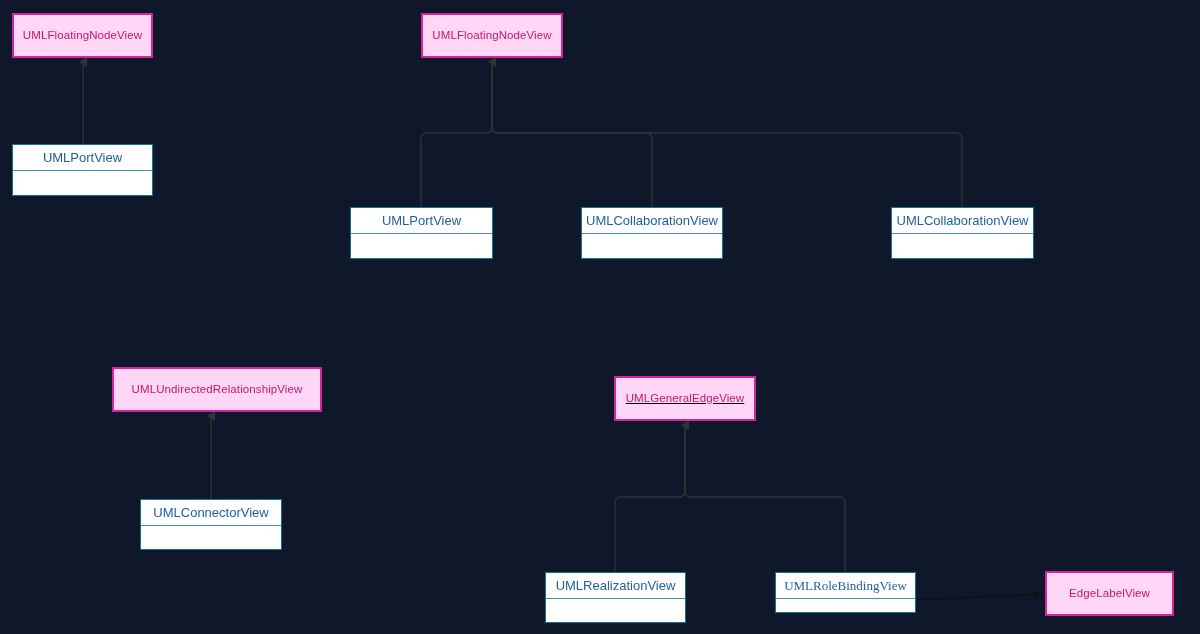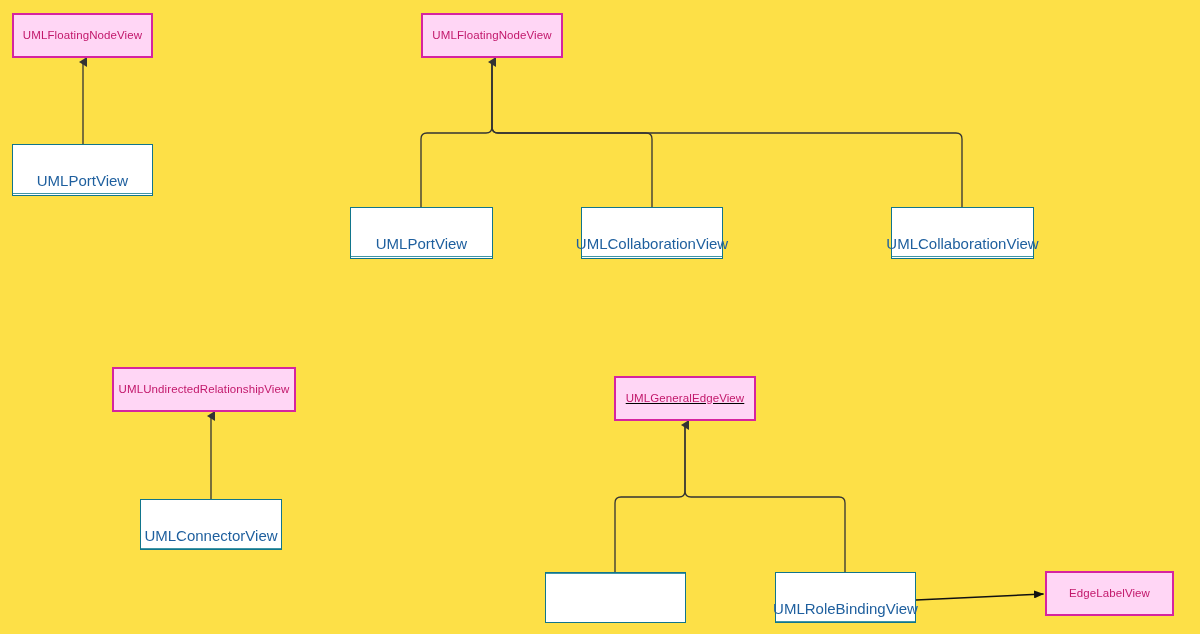--- a/index.html
+++ b/index.html
@@ -7,21 +7,21 @@
     padding: 0;
     background: #ffffff;
   }
   body {
     font-family: "Liberation Sans", sans-serif;
   }
   #canvas {
     position: relative;
     width: 1200px;
     height: 634px;
-    background: #fde047;
+    background: #0f172a;
     overflow: hidden;
   }
   #edge-layer {
     position: absolute;
     left: 0;
     top: 0;
     width: 1200px;
     height: 634px;
     pointer-events: none;
   }
@@ -47,27 +47,26 @@
   }
   
   .node.klass {
     background: #ffffff;
     border: 1.6px solid #11758c;
     display: flex;
     flex-direction: column;
   }
   .node.klass .node-title {
     color: #1e5f9e;
-    font-size: 15px;
+    font-size: 13px;
     text-align: center;
     white-space: nowrap;
     display: flex;
     align-items: center;
     justify-content: center;
-    margin-top: 23px;
   }
   .node.klass .compartment-divider {
     height: 0;
     border-top: 1.6px solid #3f95a6;
   }
   .node.klass .node-body {
     flex: 1 1 auto;
   }
 </style>
 </head>
@@ -116,36 +115,37 @@
       <div class="node klass" style="left: 581px; top: 207px; width: 142px; height: 52px;">
         <div class="node-title" style="height: 25px;">UMLCollaborationView</div>
         <div class="compartment-divider"></div>
         <div class="node-body"></div>
       </div>
       <div class="node klass" style="left: 891px; top: 207px; width: 143px; height: 52px;">
         <div class="node-title" style="height: 25px;">UMLCollaborationView</div>
         <div class="compartment-divider"></div>
         <div class="node-body"></div>
       </div>
-      <div class="node pink" style="left: 112px; top: 367px; width: 184px; height: 45px;">
+      <div class="node pink" style="left: 112px; top: 367px; width: 210px; height: 45px;">
         <div class="node-title">UMLUndirectedRelationshipView</div>
       </div>
       <div class="node klass" style="left: 140px; top: 499px; width: 142px; height: 51px; justify-content: space-between;">
         <div class="node-title" style="height: 25px;">UMLConnectorView</div>
         <div class="compartment-divider"></div>
         <div class="node-body"></div>
       </div>
       <div class="node pink" style="left: 614px; top: 376px; width: 142px; height: 45px; text-decoration: underline;">
         <div class="node-title">UMLGeneralEdgeView</div>
       </div>
       <div class="node klass" style="left: 545px; top: 572px; width: 141px; height: 51px;">
+        <div class="node-title" style="height: 25px;">UMLRealizationView</div>
         <div class="compartment-divider"></div>
         <div class="node-body"></div>
       </div>
-      <div class="node klass" style="left: 775px; top: 572px; width: 141px; height: 51px;">
+      <div class="node klass" style="left: 775px; top: 572px; width: 141px; height: 41px; font-family: Liberation Serif, serif;">
         <div class="node-title" style="height: 25px;">UMLRoleBindingView</div>
         <div class="compartment-divider"></div>
         <div class="node-body"></div>
       </div>
       <div class="node pink" style="left: 1045px; top: 571px; width: 129px; height: 45px;">
         <div class="node-title">EdgeLabelView</div>
       </div>
     </div>
 
 </div>

